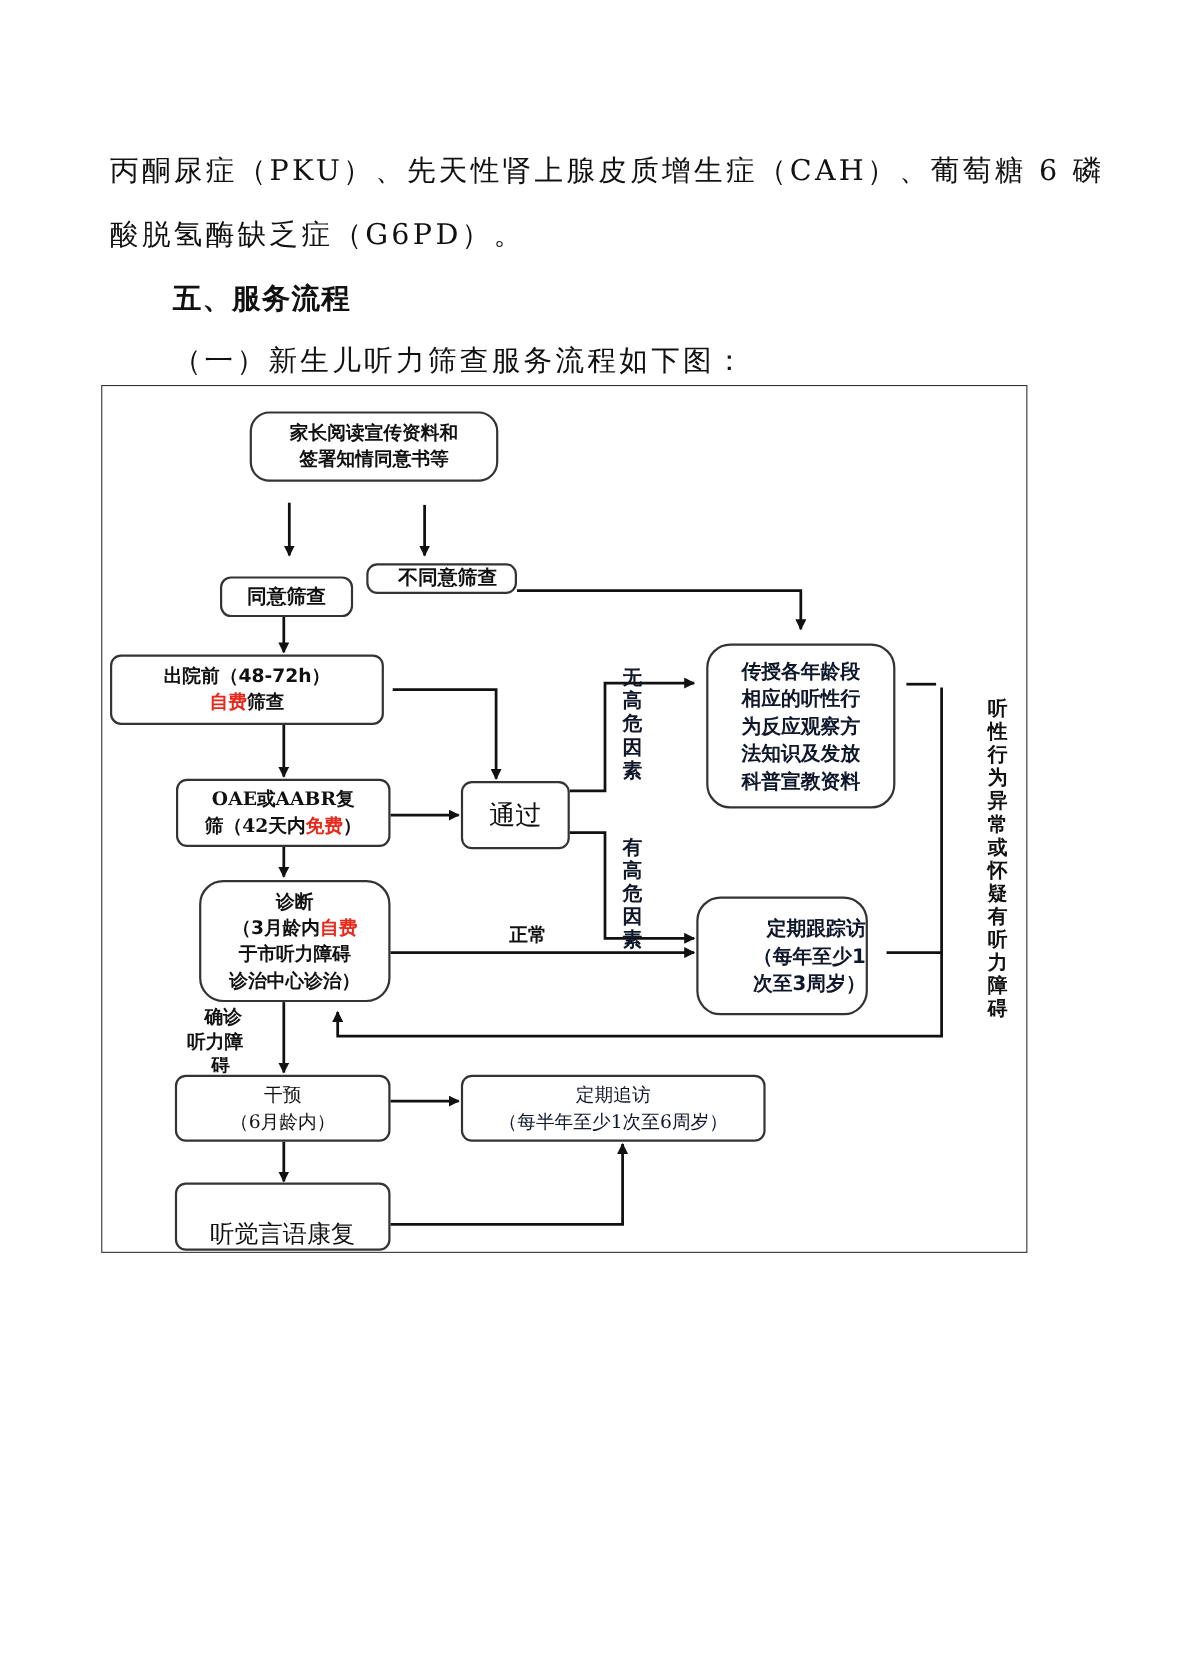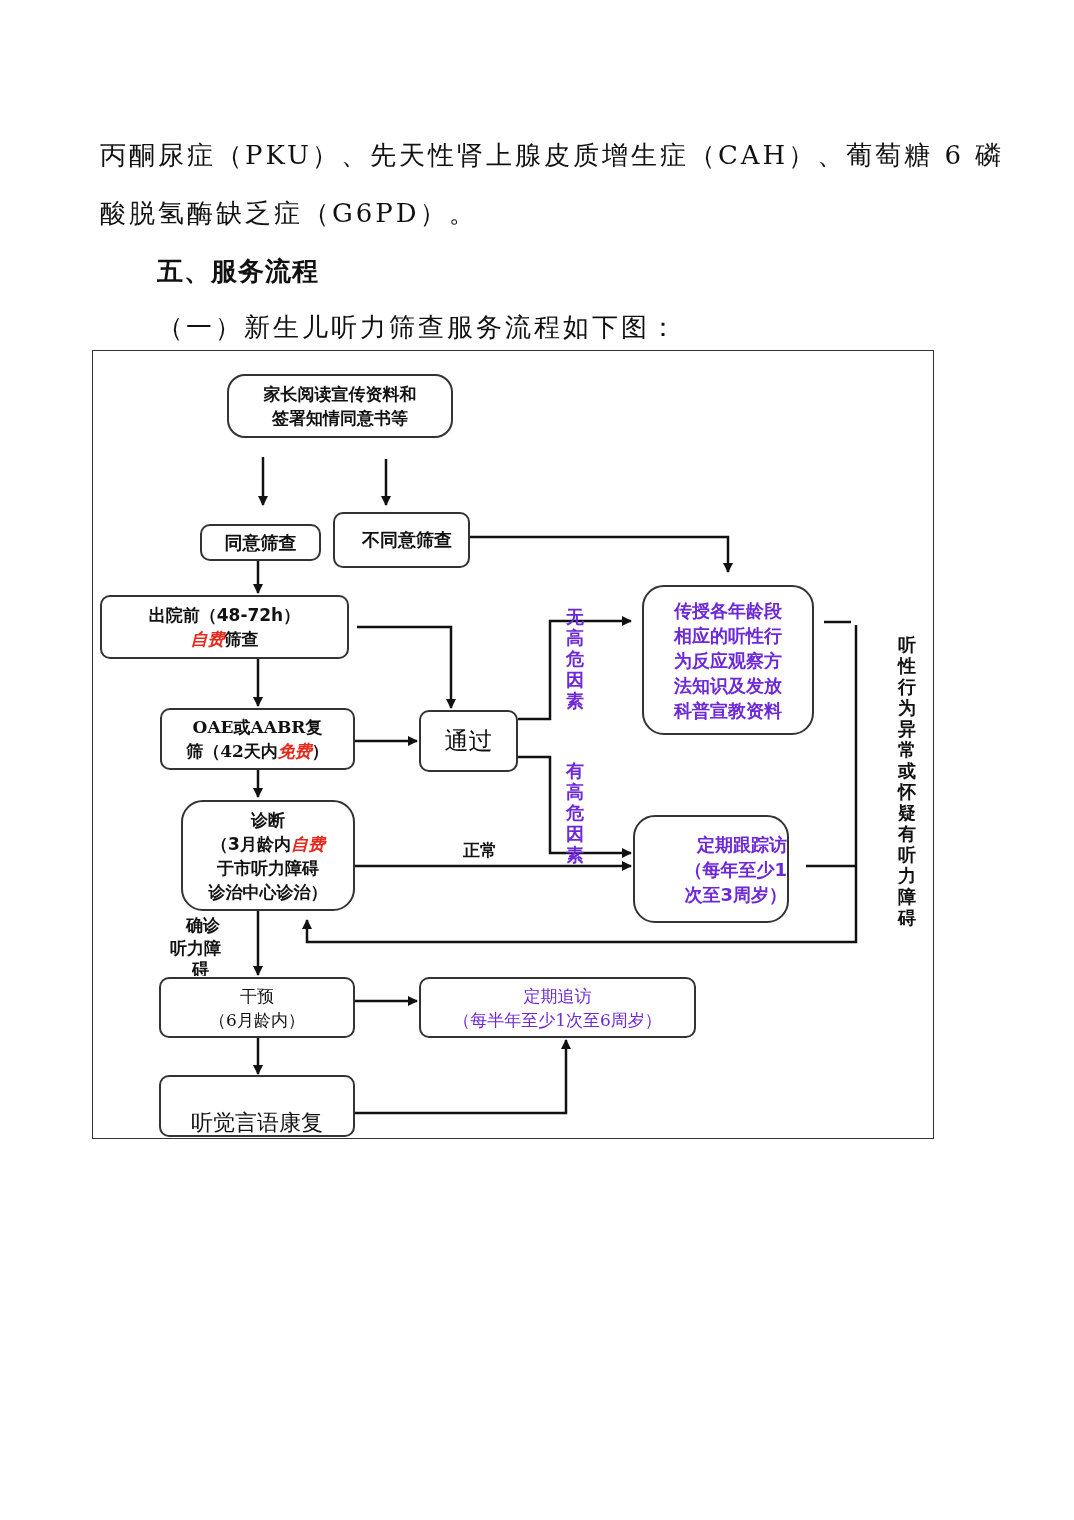--- a/index.html
+++ b/index.html
@@ -7,22 +7,22 @@
          font-family: "DejaVu Serif", "Liberation Serif", serif; color: #111; }
   .para { position: absolute; left: 100px; font-size: 26px; letter-spacing: 3px; white-space: nowrap; }
   .heading { position: absolute; font-size: 26px; font-weight: bold; font-family: "DejaVu Sans", sans-serif; letter-spacing: 1px; }
   .sub { position: absolute; font-size: 26px; letter-spacing: 3px; }
   .frame { position: absolute; left: 92px; top: 350px; width: 842px; height: 789px; border: 1px solid #333; box-sizing: border-box; }
   svg.lines { position: absolute; left: 0; top: 0; width: 1074px; height: 1520px; }
   .box { position: absolute; border: 2px solid #333; border-radius: 10px; box-sizing: border-box; background: #fff;
          display: flex; flex-direction: column; align-items: center; justify-content: center; text-align: center;
          font-family: "DejaVu Sans", sans-serif; font-weight: bold; font-size: 17px; line-height: 24px; color: #111; }
   .box.big { border-radius: 22px; }
-  .red { color: #e8281b; font-style: italic; }
-  .orange { color: #6d28d9; }
+  .red { color: #e8281b; }
+  .orange { color: #0f172a; }
   .vtext { position: absolute; font-family: "DejaVu Sans", sans-serif; font-weight: bold; font-size: 18px;
            line-height: 21px; width: 20px; text-align: center; word-break: break-all; }
   .label { position: absolute; font-family: "DejaVu Sans", sans-serif; font-weight: bold; font-size: 17px; line-height: 24px; }
 </style>
 </head>
 <body>
 
 <div class="para" style="top:138px;">丙酮尿症（PKU）、先天性肾上腺皮质增生症（CAH）、葡萄糖 6 磷</div>
 <div class="para" style="top:196px;">酸脱氢酶缺乏症（G6PD）。</div>
 <div class="heading" style="left:157px; top:254px;">五、服务流程</div>
@@ -60,21 +60,21 @@
 
 <div class="box" style="left:227px; top:374px; width:226px; height:64px;border-radius:18px;">
   <span>家长阅读宣传资料和</span>
   <span>签署知情同意书等</span>
 </div>
 
 <div class="box" style="left:200px; top:512px; width:121px; height:37px; font-size:18px;margin-top:12px;">
   <span>同意筛查</span>
 </div>
 
-<div class="box" style="left:333px; top:512px; width:137px; height:56px; font-size:18px;padding-left:11px;">
+<div class="box" style="left:333px; top:512px; width:137px; height:28px; font-size:18px;padding-left:11px;">
   <span>不同意筛查</span>
 </div>
 
 <div class="box" style="left:100px; top:595px; width:249px; height:64px;">
   <span>出院前（48-72h）</span>
   <span><span class="red">自费</span><span>筛查</span></span>
 </div>
 
 <div class="box" style="left:160px; top:708px; width:195px; height:62px; font-family:'DejaVu Serif',serif;">
   <span>OAE或AABR复</span>

